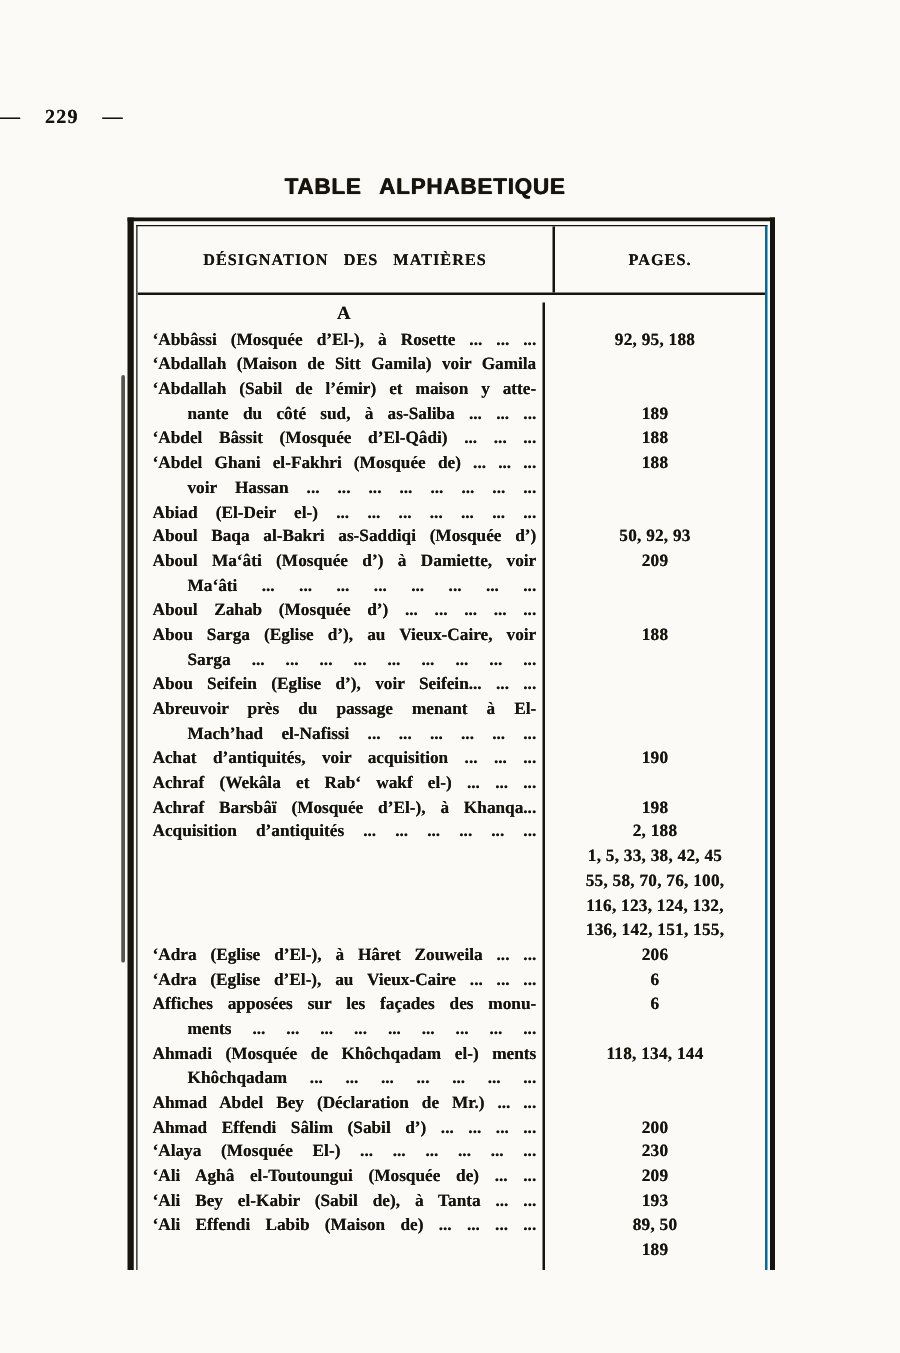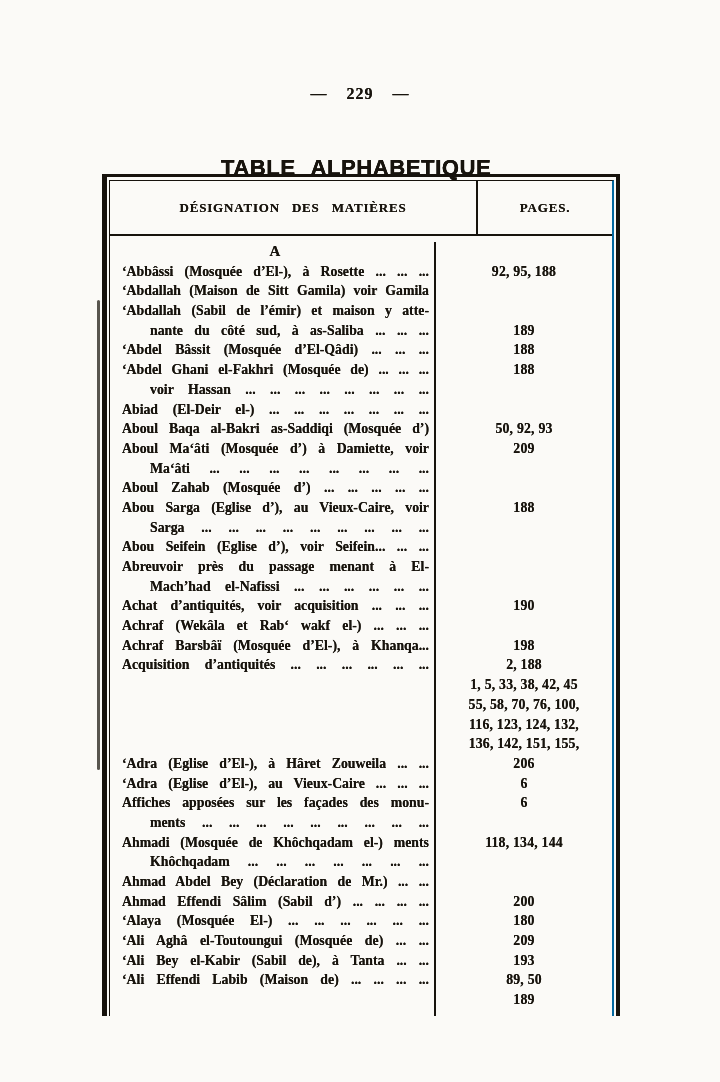--- a/index.html
+++ b/index.html
@@ -4,29 +4,29 @@
 <style>
   html,body{margin:0;padding:0;}
   body{
     width:720px;height:1082px;position:relative;overflow:hidden;
     background:#fbfaf7;
     font-family:"Liberation Serif", serif;
     color:#17130d;
   }
   .page-number{
     position:absolute;top:85px;left:0;width:720px;
-    text-align:center;font-size:16px;font-weight:bold;
+    font-size:16px;font-weight:bold;
     word-spacing:14px;letter-spacing:1px;
     text-shadow:0 0 .5px rgba(20,15,5,.85);
   }
   .title{
-    position:absolute;top:139px;left:0;width:680px;margin:16px;
+    position:absolute;top:139px;left:0;width:680px;margin:0;
     text-align:center;
     font-family:"Liberation Sans", sans-serif;
-    font-size:22px;font-weight:bold;letter-spacing:.6px;word-spacing:9px;
+    font-size:18px;font-weight:bold;letter-spacing:.6px;word-spacing:9px;
     text-shadow:.4px 0 0 #17130d, 0 0 .6px rgba(20,15,5,.9);
   }
   .table-frame{
     position:absolute;left:102px;top:174px;width:518px;height:842px;
     box-sizing:border-box;
     border-top:3px solid #17130d;
     border-left:5px solid #17130d;
     border-right:4px solid #17130d;
     padding:3px 2px 0 2px;
   }
@@ -40,21 +40,21 @@
   .thead{
     display:flex;height:53px;flex:0 0 53px;
     border-bottom:2px solid #17130d;
   }
   .th-left{
     flex:1;display:flex;align-items:center;justify-content:center;
     font-size:13px;font-weight:bold;letter-spacing:.8px;word-spacing:8px;
     text-shadow:0 0 .5px rgba(20,15,5,.85);
   }
   .th-right{
-    width:136px;box-sizing:border-box;border-left:2px solid #17130d;
+    width:170px;box-sizing:border-box;border-left:2px solid #17130d;
     display:flex;align-items:center;justify-content:center;
     font-size:13px;font-weight:bold;letter-spacing:.8px;
     text-shadow:0 0 .5px rgba(20,15,5,.85);
   }
   .tbody{display:flex;flex:1;min-height:0;padding-top:6px;}
   .col-left{flex:1;min-width:0;padding:0 5px 0 12px;}
   .col-right{width:178px;box-sizing:border-box;border-left:2px solid #17130d;padding:0 4px;}
   .line{
     height:19.7px;line-height:19.7px;font-size:13.8px;font-weight:bold;
     overflow:hidden;white-space:normal;
@@ -152,21 +152,21 @@
           <div class="line pg">116, 123, 124, 132,</div>
           <div class="line pg">136, 142, 151, 155,</div>
           <div class="line pg">206</div>
           <div class="line pg">6</div>
           <div class="line pg">6</div>
           <div class="line pg">&nbsp;</div>
           <div class="line pg">118, 134, 144</div>
           <div class="line pg">&nbsp;</div>
           <div class="line pg">&nbsp;</div>
           <div class="line pg">200</div>
-          <div class="line pg">180</div>
+          <div class="line pg">230</div>
           <div class="line pg">209</div>
           <div class="line pg">193</div>
           <div class="line pg">89, 50</div>
           <div class="line pg">189</div>
         </div>
     </div>
   </div>
 </div>
 
 <div class="scan-streak"></div>

